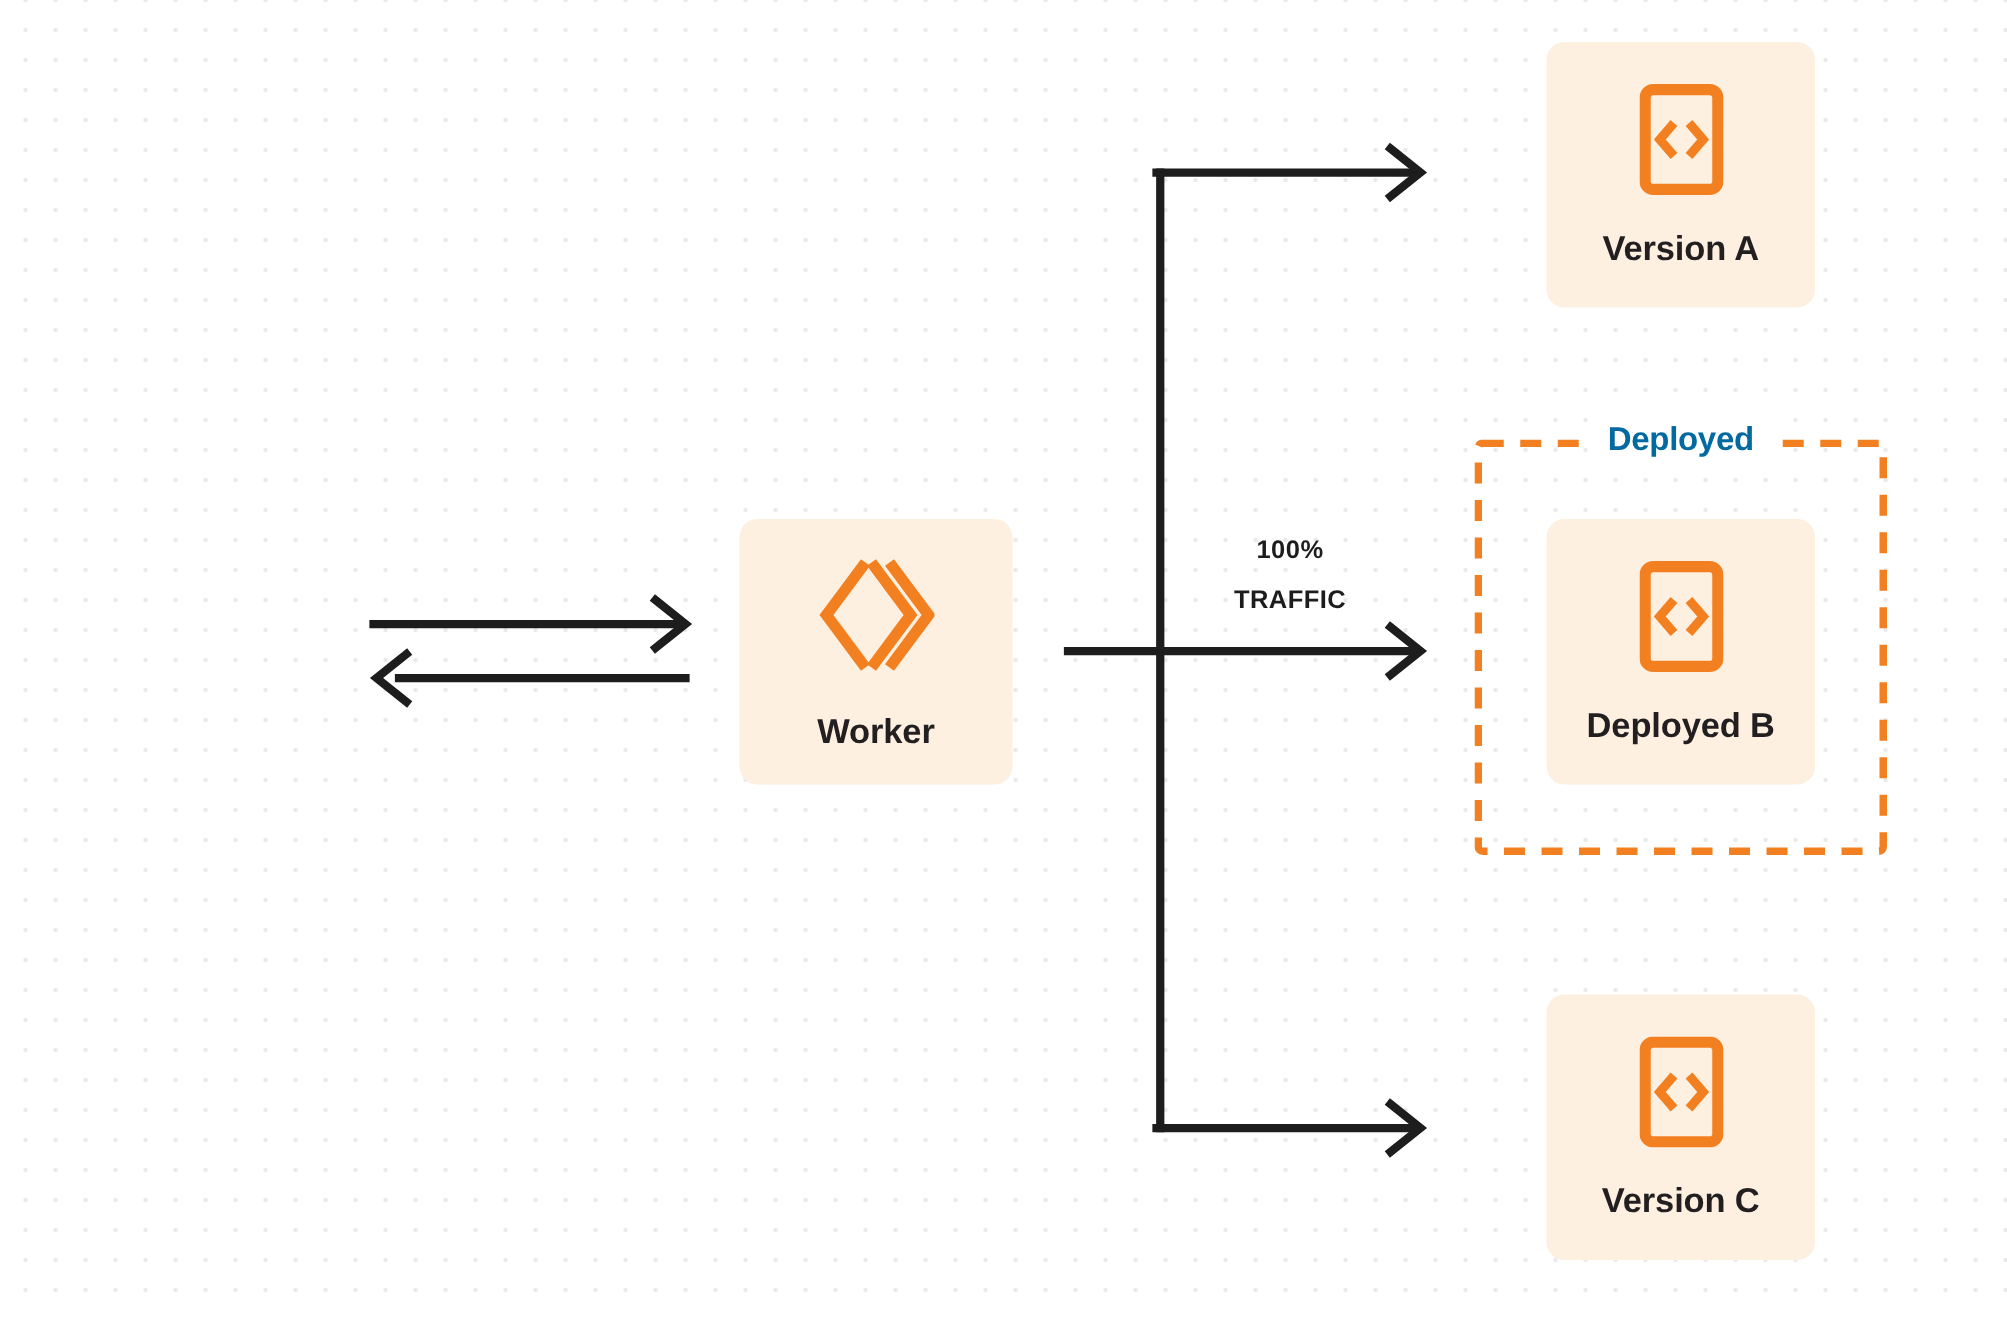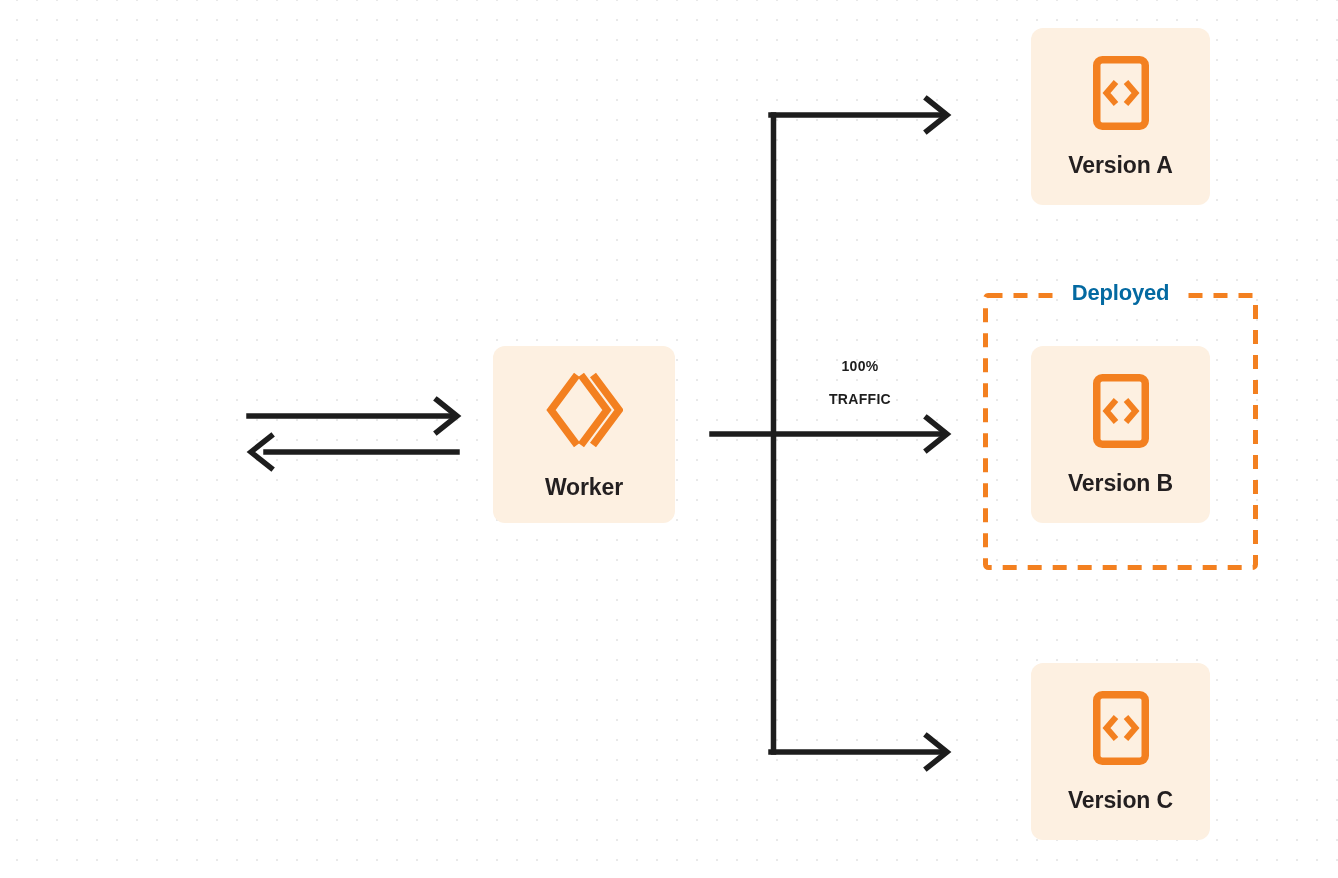--- a/index.html
+++ b/index.html
@@ -109,21 +109,21 @@
     pointer-events: none;
   }
 
   
   #traffic-label {
     position: absolute;
     left: 790px;
     top: 350px;
     width: 140px;
     text-align: center;
-    font-size: 14px;
+    font-size: 17px;
     font-weight: 700;
     color: #1d1d1d;
     letter-spacing: 0.3px;
     line-height: 33px;
   }
   #traffic-label .tl-line { display: block; }
 </style>
 </head>
 <body>
 
@@ -197,21 +197,21 @@
   </div>
 
   <div id="version-b-node" class="node version-node">
     <span class="icon-wrap">
       <svg width="56" height="74" viewBox="0 0 56 74" fill="none" xmlns="http://www.w3.org/2000/svg">
         <rect x="3.75" y="3.75" width="48.5" height="66.5" rx="5.5" stroke="#f38020" stroke-width="7.5" fill="none"></rect>
         <path d="M23 26 L13.5 37 L23 48" stroke="#f38020" stroke-width="6" stroke-linecap="butt" stroke-linejoin="miter" fill="none"></path>
         <path d="M33 26 L42.5 37 L33 48" stroke="#f38020" stroke-width="6" stroke-linecap="butt" stroke-linejoin="miter" fill="none"></path>
       </svg>
     </span>
-    <span class="node-label">Version B</span>
+    <span class="node-label">Deployed B</span>
   </div>
 
   <div id="version-c-node" class="node version-node">
     <span class="icon-wrap">
       <svg width="56" height="74" viewBox="0 0 56 74" fill="none" xmlns="http://www.w3.org/2000/svg">
         <rect x="3.75" y="3.75" width="48.5" height="66.5" rx="5.5" stroke="#f38020" stroke-width="7.5" fill="none"></rect>
         <path d="M23 26 L13.5 37 L23 48" stroke="#f38020" stroke-width="6" stroke-linecap="butt" stroke-linejoin="miter" fill="none"></path>
         <path d="M33 26 L42.5 37 L33 48" stroke="#f38020" stroke-width="6" stroke-linecap="butt" stroke-linejoin="miter" fill="none"></path>
       </svg>
     </span>

